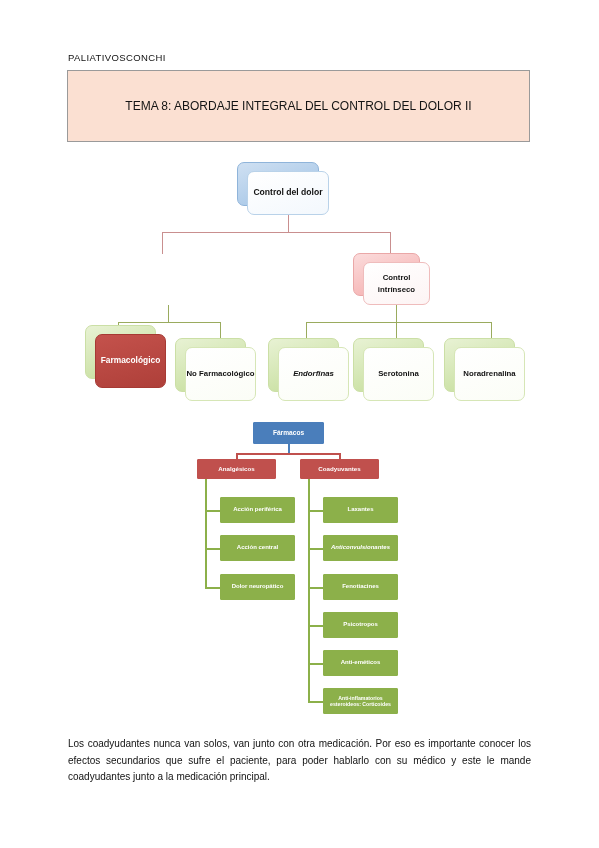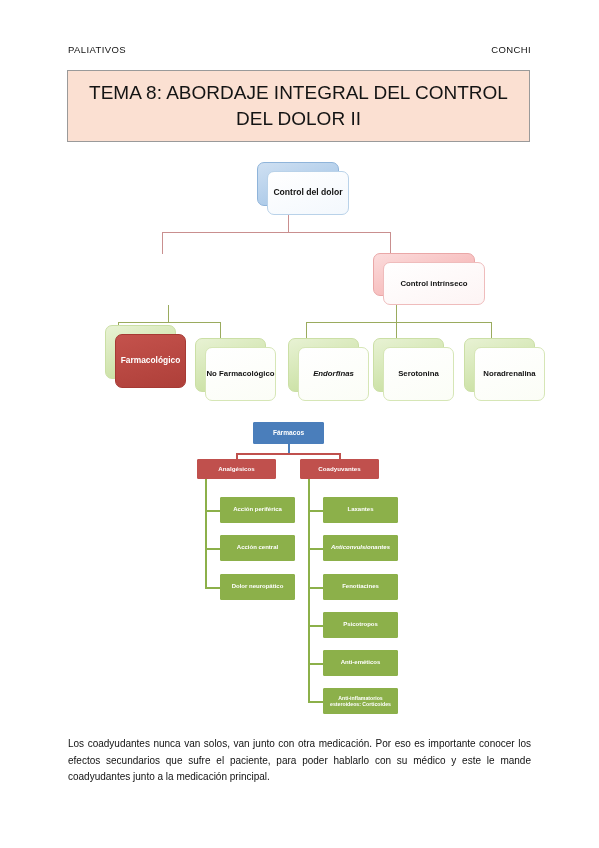--- a/index.html
+++ b/index.html
@@ -8,42 +8,42 @@
     background:#ffffff;
     font-family:"Liberation Sans", sans-serif;
     color:#1a1a1a;
     overflow:hidden;
     position:relative;
   }
   .page{position:absolute;inset:0;}
 
   
   .runhead{
-    position:absolute;left:68px;top:44px;width:463px;
-    display:flex;justify-content:space-between;
+    position:absolute;left:68px;top:52px;width:463px;
+    display:flex;justify-content:flex-start;
     font-size:9.5px;letter-spacing:.4px;color:#111;
   }
 
   
   .title-banner{
     position:absolute;left:67px;top:70px;width:463px;height:72px;
     background:#fbe0d2;border:1px solid #9a9a9a;
     box-sizing:border-box;
     display:flex;align-items:center;justify-content:center;
     text-align:center;
-    font-size:19px;line-height:26px;color:#141414;
+    font-size:12px;line-height:26px;color:#141414;
     padding:0 14px;
   }
 
   
   .diagram{position:absolute;left:0;top:0;width:599px;height:848px;pointer-events:none;}
   .diagram *{pointer-events:auto;}
 
   
-  .node{position:absolute;margin-left:20px;}
+  .node{position:absolute;}
   .node .back{
     position:absolute;left:0;top:0;width:100%;height:100%;
     border-radius:7px;
     border:1px solid rgba(0,0,0,.08);
     box-sizing:border-box;
   }
   .node .front{
     position:absolute;left:10px;top:9px;width:100%;height:100%;
     border-radius:7px;
     box-sizing:border-box;
@@ -138,21 +138,21 @@
         <span>Control del dolor</span>
       </div>
     </div>
 
     <div class="ln pink v" style="left:288px;top:215px;height:17px;"></div>
     <div class="ln pink h" style="left:162px;top:232px;width:228px;"></div>
     <div class="ln pink v" style="left:162px;top:232px;height:22px;"></div>
     <div class="ln pink v" style="left:390px;top:232px;height:22px;"></div>
 
 
-    <div class="node n-pink" style="left:353px;top:253px;width:67px;height:43px;padding-left:35px;">
+    <div class="node n-pink" style="left:353px;top:253px;width:67px;height:43px;">
       <div class="back"></div>
       <div class="front">
         <span>Control intrínseco</span>
       </div>
     </div>
 
     <div class="ln olive v" style="left:168px;top:305px;height:18px;"></div>
     <div class="ln olive h" style="left:118px;top:322px;width:102px;"></div>
     <div class="ln olive v" style="left:118px;top:322px;height:17px;"></div>
     <div class="ln olive v" style="left:220px;top:322px;height:17px;"></div>

